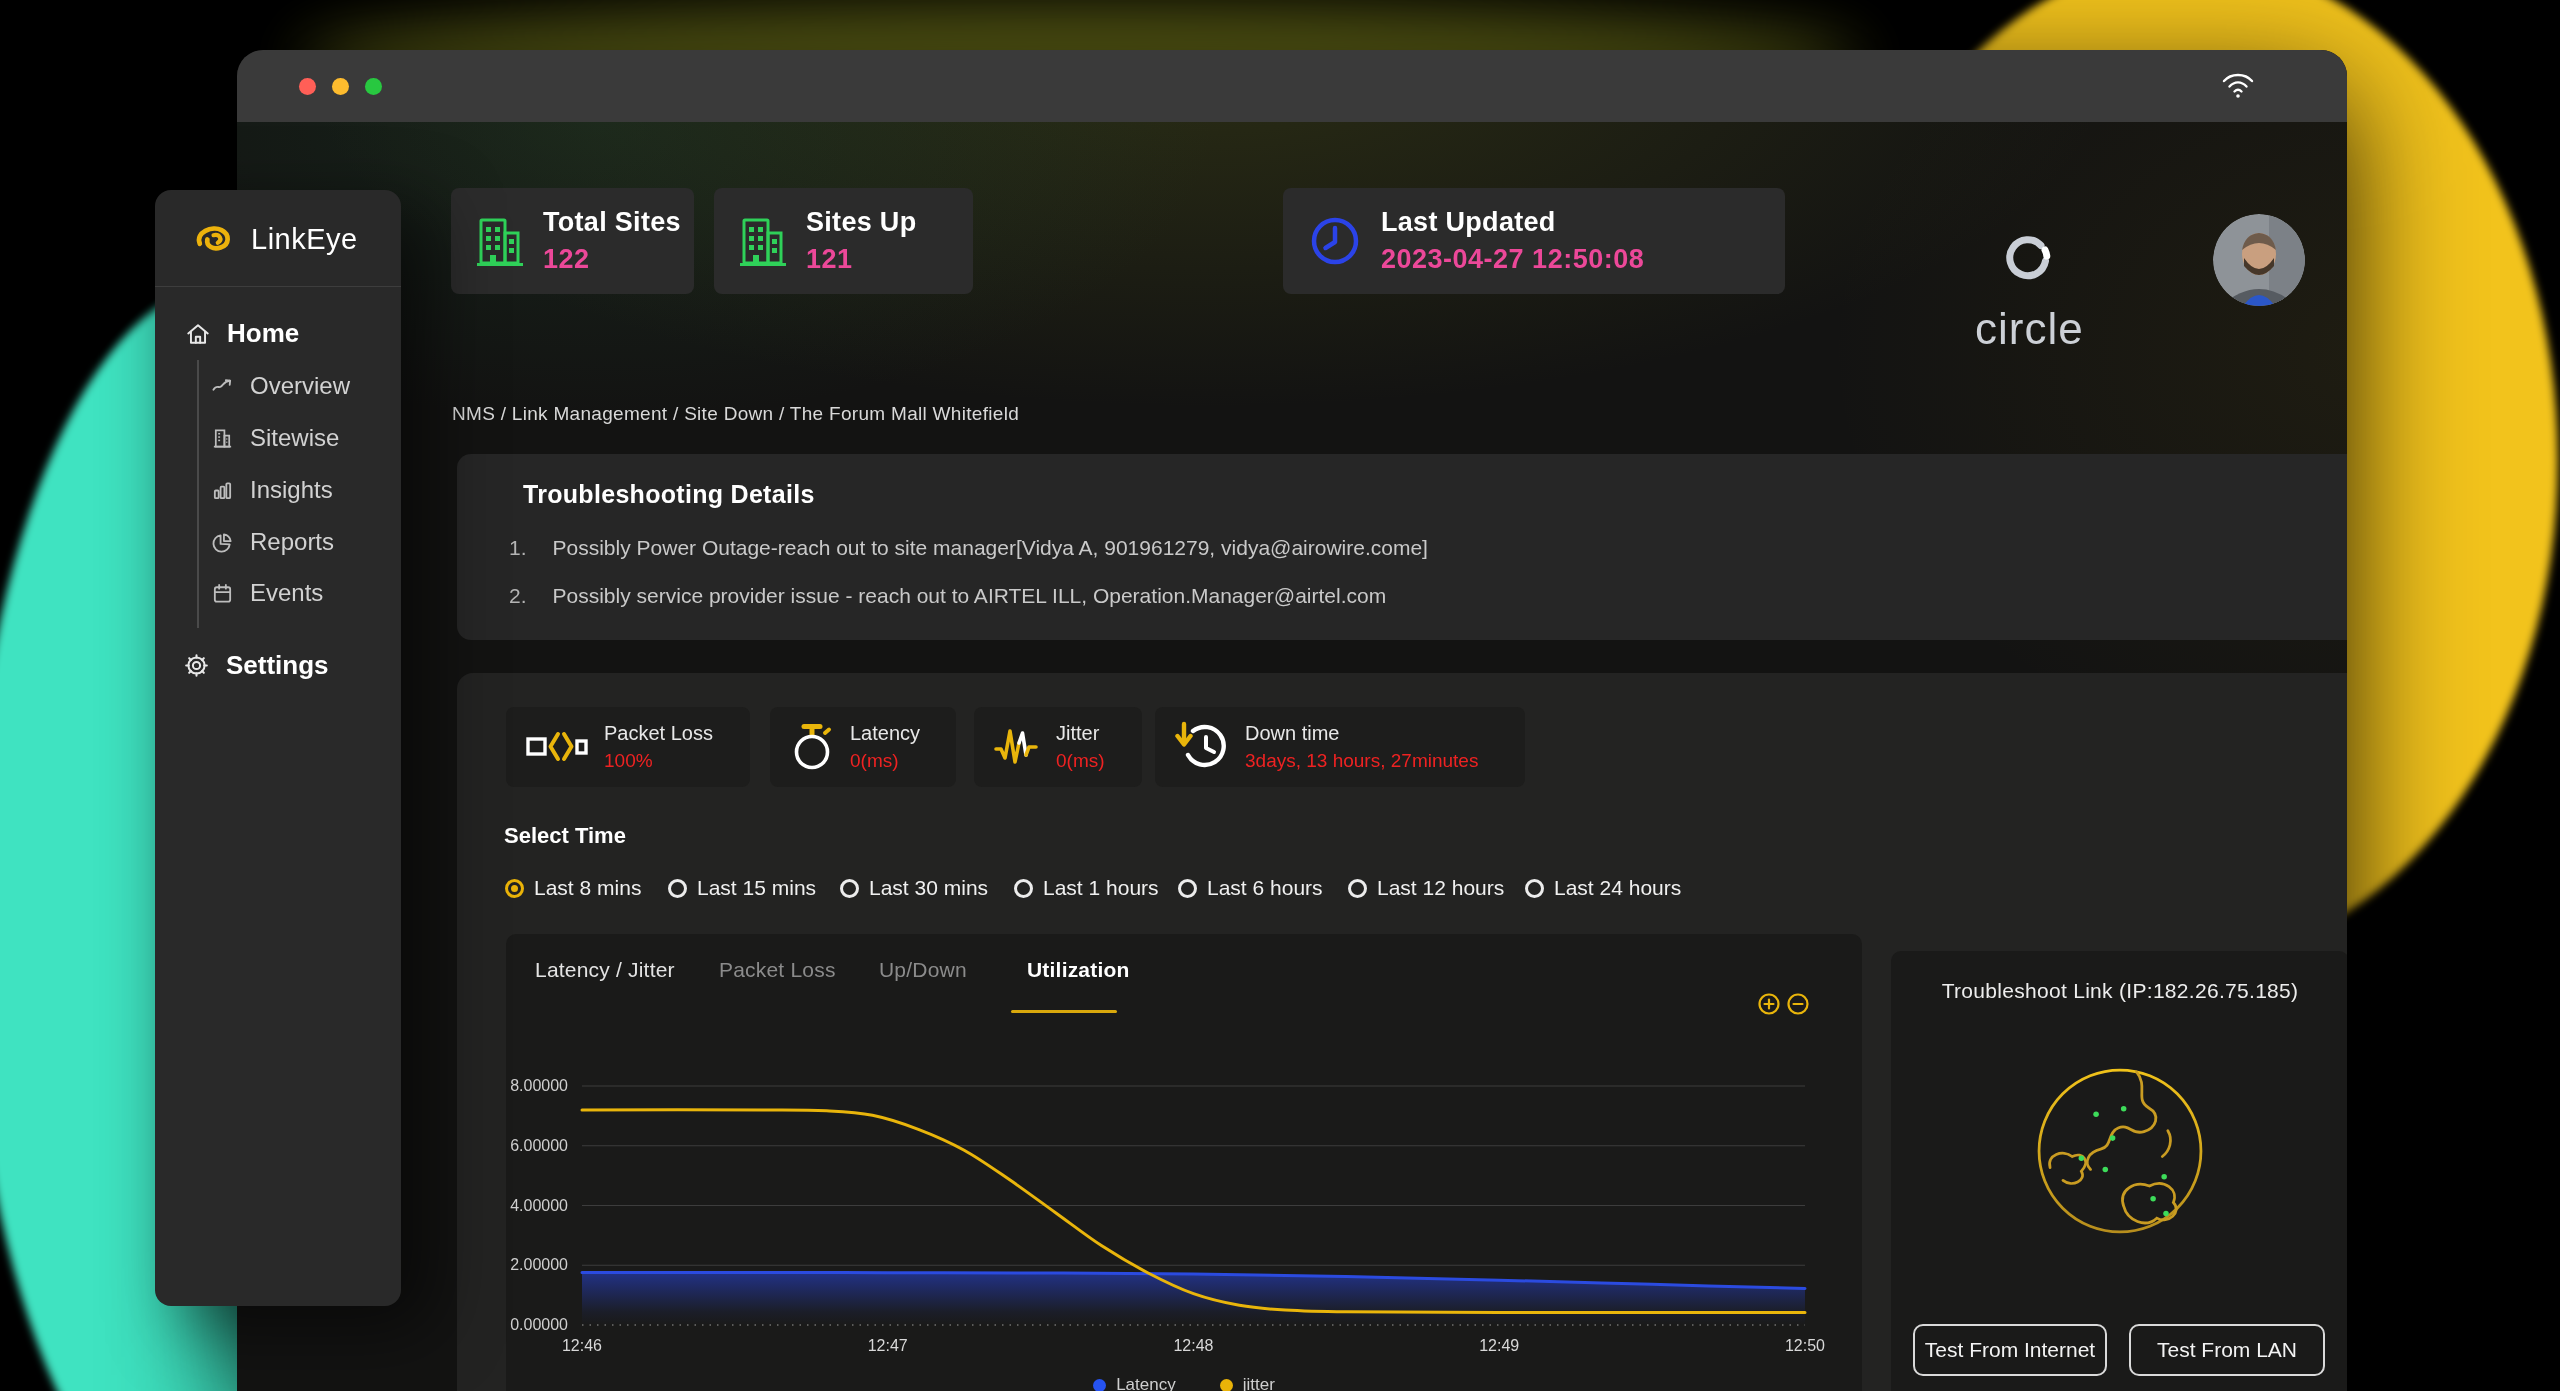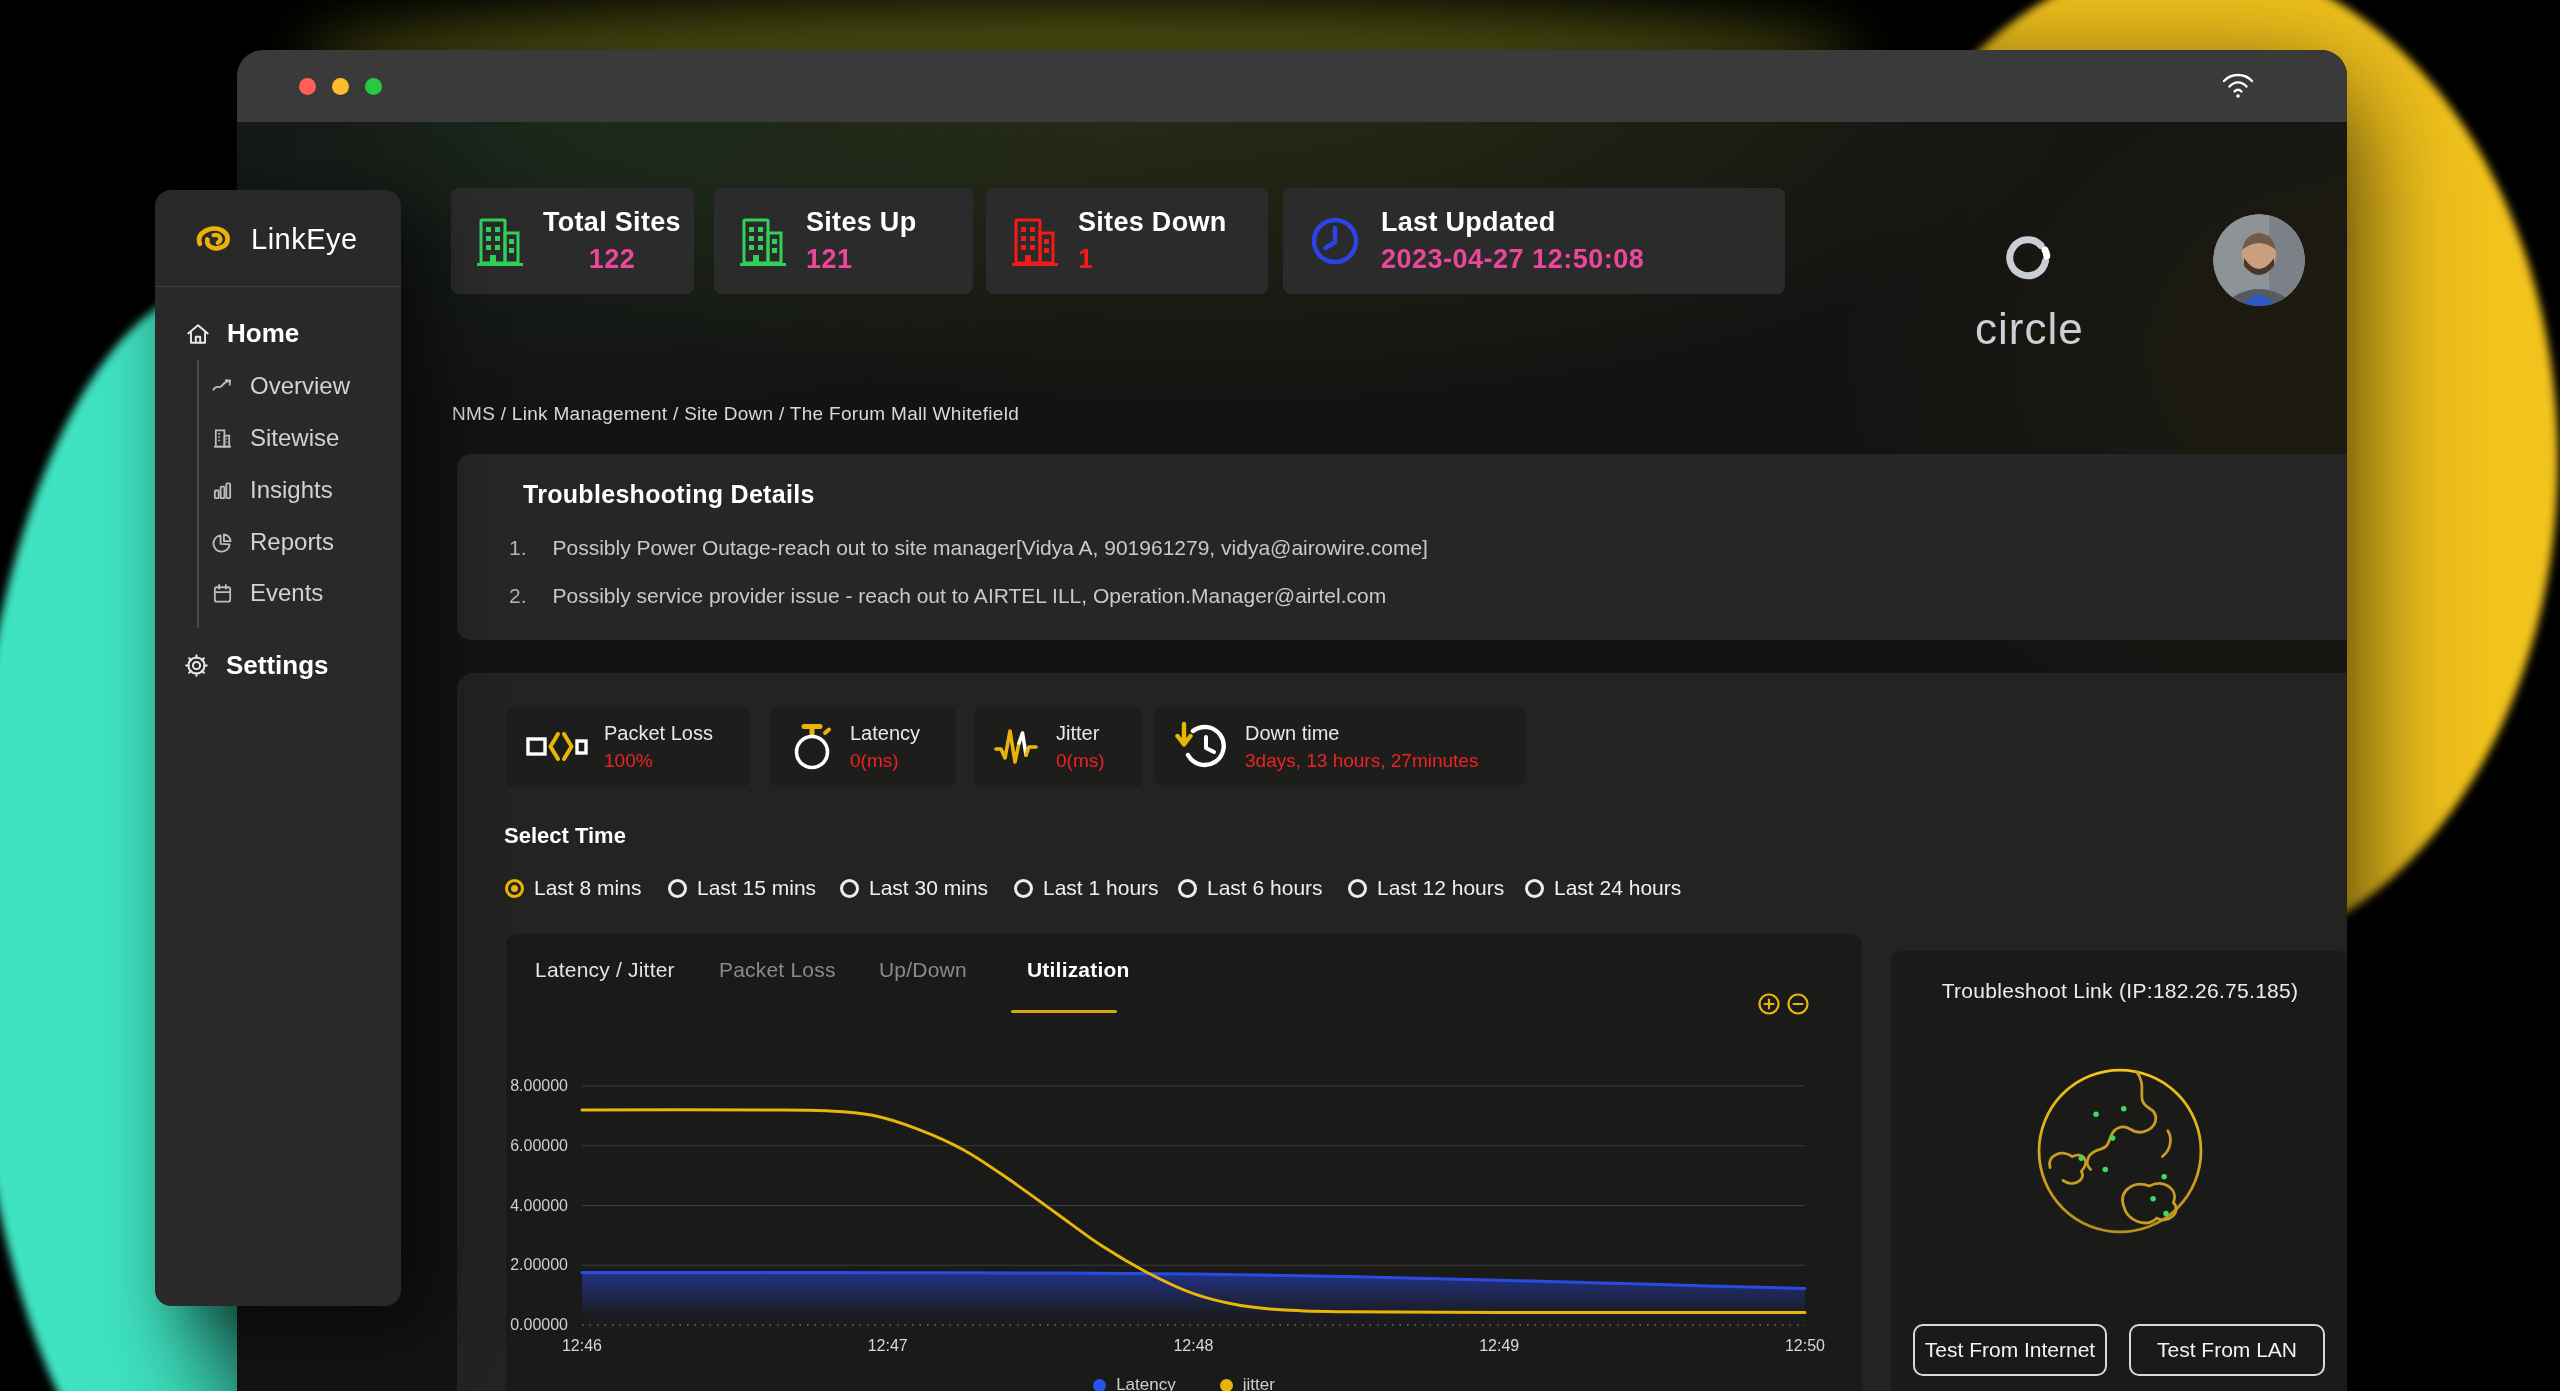--- a/index.html
+++ b/index.html
@@ -27,21 +27,21 @@
       radial-gradient(1500px 560px at 46% -4%, rgba(92,100,26,.30), transparent 60%),
       radial-gradient(900px 700px at 101% 18%, rgba(130,108,12,.10), transparent 60%),
       #131312; }
 
   
   .stat-card { position:absolute; top:66px; height:106px; background:#2b2b2b; border-radius:8px;
     display:flex; align-items:center; padding-left:26px; gap:20px; }
   .stat-card .txt .lab { font-size:27px; color:#fff; font-weight:600; letter-spacing:.3px; }
   .stat-card .txt .val { font-size:27px; font-weight:700; margin-top:6px; letter-spacing:.5px; }
   .val.green { color:#ec4899; } .val.red { color:#f21a1a; }
-  .stat1 { left:214px; width:243px;text-align:center; } .stat2 { left:477px; width:259px; }
+  .stat1 { left:214px; width:243px; } .stat2 { left:477px; width:259px; }
   .stat3 { left:749px; width:282px; } .stat4 { left:1046px; width:502px; }
 
   .brand-right { position:absolute; left:1738px; top:114px; display:flex; align-items:center; gap:20px;flex-direction:column; }
   .brand-right .word { font-size:44px; color:#ccd0d6; letter-spacing:1px; }
   .avatar { position:absolute; left:1976px; top:92px; width:92px; height:92px; border-radius:50%; overflow:hidden; }
 
   .breadcrumb { position:absolute; left:215px; top:281px; font-size:19px; color:#d9d9d9; letter-spacing:.3px; }
 
   
   .ts-card { position:absolute; left:220px; top:332px; width:1924px; height:186px; background:#262626; border-radius:14px; }
@@ -179,44 +179,20 @@
               <rect x="32" y="33" width="5" height="5"></rect>
             <rect x="13" y="40" width="6" height="8"></rect>
           </g>
         </svg>
         <div class="txt">
           <div class="lab">Sites Up</div>
           <div class="val green">121</div>
         </div>
       </div>
 
-      <div class="stat-card stat3">
-        <svg width="46" height="52" viewBox="0 0 46 52">
-          <g stroke="#f21a1a" stroke-width="3" fill="none">
-            <rect x="4" y="5" width="24" height="43" rx="1"></rect>
-            <rect x="28" y="18" width="13" height="30"></rect>
-            <line x1="0" y1="49.5" x2="46" y2="49.5"></line>
-          </g>
-          <g fill="#f21a1a">
-            <rect x="9" y="12" width="5" height="5"></rect>
-              <rect x="18" y="12" width="5" height="5"></rect>
-            <rect x="9" y="21" width="5" height="5"></rect>
-              <rect x="18" y="21" width="5" height="5"></rect>
-            <rect x="9" y="30" width="5" height="5"></rect>
-              <rect x="18" y="30" width="5" height="5"></rect>
-            <rect x="32" y="24" width="5" height="5"></rect>
-              <rect x="32" y="33" width="5" height="5"></rect>
-            <rect x="13" y="40" width="6" height="8"></rect>
-          </g>
-        </svg>
-        <div class="txt">
-          <div class="lab">Sites Down</div>
-          <div class="val red">1</div>
-        </div>
-      </div>
 
       <div class="stat-card stat4">
         <svg width="52" height="52" viewBox="0 0 52 52">
           <circle cx="26" cy="26" r="21" fill="none" stroke="#2b43e8" stroke-width="4.5"></circle>
           <path d="M26 13 V27 L16.5 33" fill="none" stroke="#2b43e8" stroke-width="4.5" stroke-linecap="round" stroke-linejoin="round"></path>
         </svg>
         <div class="txt">
           <div class="lab">Last Updated</div>
           <div class="val green">2023-04-27 12:50:08</div>
         </div>

